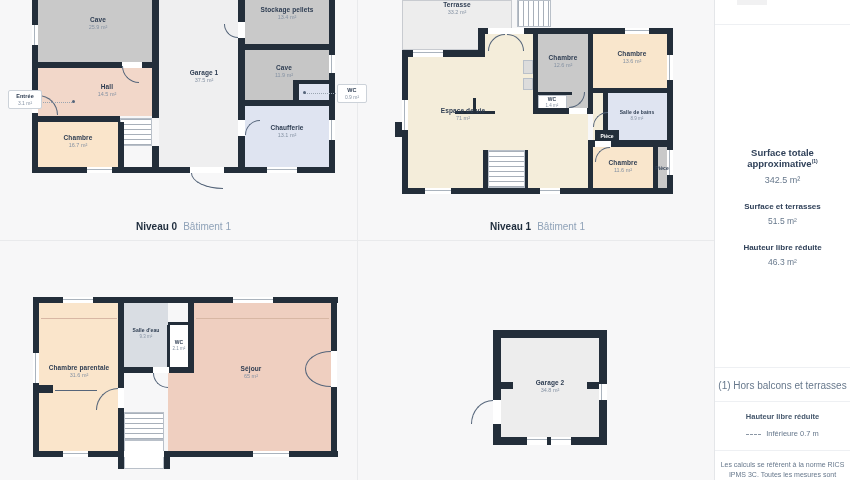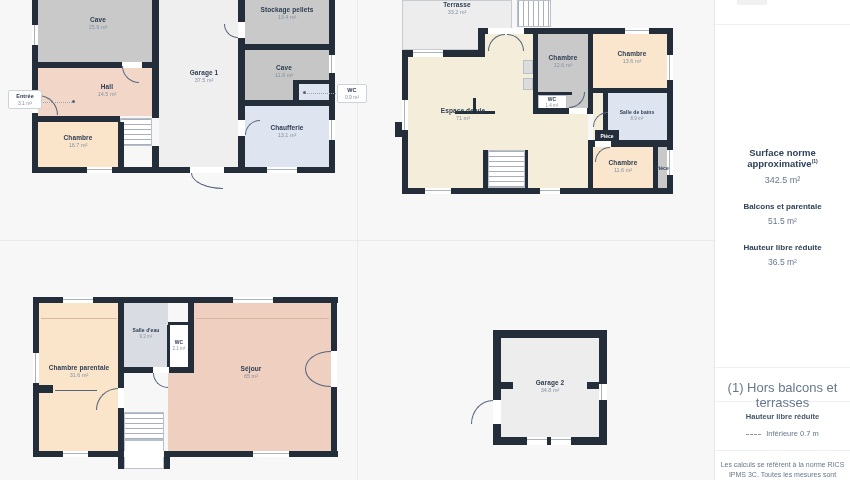--- a/index.html
+++ b/index.html
@@ -31,21 +31,21 @@
   .plan-label .lvl{font-weight:bold;color:#1f2d3d;}
   .plan-label .bld{color:#8fa2b8;margin-left:6px;}
   .beam{position:absolute;height:1px;background:#d8b7a4;}
   .sidebar{position:absolute;left:714px;top:0;width:135px;height:480px;background:#fff;border-left:1px solid #e4e6e9;}
   .sb-sec{position:absolute;left:0;width:135px;border-bottom:1px solid #eef0f3;box-sizing:border-box;text-align:center;}
   .sb-title{font-size:9.5px;font-weight:bold;color:#31425a;}
   .sb-title sup{font-size:5px;}
   .sb-val-lg{font-size:9px;color:#67788c;margin-top:6px;}
   .sb-lbl{font-size:8px;font-weight:bold;color:#31425a;margin-top:17px;}
   .sb-val{font-size:8.5px;color:#67788c;margin-top:5px;}
-  .sb-note{font-size:13px;color:#67788c;}
+  .sb-note{font-size:10px;color:#67788c;}
   .sb-legend-title{font-size:7.5px;color:#44566b;font-weight:bold;}
   .sb-legend-row{margin-top:8px;font-size:7.5px;color:#67788c;}
   .dash{display:inline-block;width:15px;border-top:1px dashed #8b97a5;vertical-align:middle;margin-right:5px;}
   .sb-disc{font-size:7px;color:#67788c;line-height:1.4;}
   .logo{position:absolute;left:22px;top:0;width:30px;height:5px;background:#f1f1f2;}
 </style>
 </head>
 <body>
 
 <div class="canvas">
@@ -129,20 +129,23 @@
         <div class="ra">3.1 m²</div>
       </div>
     <div class="leader" style="left:6px;top:102px;width:36px;"></div>
     <div class="dot" style="left:40px;top:100px;"></div>
     <div class="badge" style="left:305px;top:84px;width:22px;">
       <div class="rn">WC</div>
         <div class="ra">0.9 m²</div>
       </div>
     <div class="leader" style="left:272px;top:93px;width:32px;"></div>
     <div class="dot" style="left:271px;top:91px;"></div>
+  </div>
+  <div class="plan-label" style="left:32px;top:221px;width:303px;">
+    <span class="lvl">Niveau 0</span><span class="bld">Bâtiment 1</span>
   </div>
 
   <div class="plan" style="left:395px;top:0;width:285px;height:200px;">
 
     <div class="fill" style="left:7px;top:0;width:110px;height:50px;background:#ededed;border:1px solid #c8cbd0;box-sizing:border-box;"></div>
     <div class="stairsH" style="left:122px;top:0;width:34px;height:27px;"></div>
 
     <div class="fill" style="left:13px;top:57px;width:77px;height:131px;background:#f4edda;"></div>
     <div class="fill" style="left:90px;top:34px;width:103px;height:154px;background:#f4edda;"></div>
     <div class="fill" style="left:143px;top:34px;width:50px;height:74px;background:#c9c9c9;"></div>
@@ -223,20 +226,23 @@
       <span>Pièce</span>
       </div>
     <div class="room-label" style="left:228px;top:167px;">
       <div class="rn">Chambre</div>
         <div class="ra">11.6 m²</div>
       </div>
     <div class="room-label" style="left:267px;top:168px;">
       <div class="rn tiny">Pièce</div>
       </div>
   </div>
+  <div class="plan-label" style="left:395px;top:221px;width:285px;">
+    <span class="lvl">Niveau 1</span><span class="bld">Bâtiment 1</span>
+  </div>
 
   <div class="plan" style="left:33px;top:293px;width:305px;height:183px;">
 
     <div class="fill" style="left:6px;top:10px;width:80px;height:148px;background:#fae5cb;"></div>
     <div class="fill" style="left:91px;top:10px;width:44px;height:64px;background:#d9dde3;"></div>
     <div class="fill" style="left:137px;top:32px;width:18px;height:42px;background:#fff;"></div>
     <div class="fill" style="left:161px;top:10px;width:137px;height:148px;background:#efcfc0;"></div>
     <div class="fill" style="left:135px;top:77px;width:26px;height:81px;background:#efcfc0;"></div>
     <div class="stairsV" style="left:91px;top:119px;width:40px;height:28px;"></div>
     <div class="fill" style="left:91px;top:147px;width:40px;height:29px;background:#fff;border:1px solid #b9c0c9;box-sizing:border-box;"></div>
@@ -309,26 +315,26 @@
         <div class="ra">34.8 m²</div>
       </div>
   </div>
 
   <div class="sidebar">
     <div class="sb-sec" style="top:0;height:25px;">
       <div class="logo"></div>
     </div>
     <div class="sb-sec" style="top:25px;height:343px;">
       <div style="padding-top:122px;">
-        <div class="sb-title"><span>Surface norme approximative</span><sup>(1)</sup></div>
+        <div class="sb-title"><span>Surface totale approximative</span><sup>(1)</sup></div>
         <div class="sb-val-lg">342.5 m²</div>
-        <div class="sb-lbl">Balcons et parentale</div>
+        <div class="sb-lbl">Surface et terrasses</div>
         <div class="sb-val">51.5 m²</div>
         <div class="sb-lbl">Hauteur libre réduite</div>
-        <div class="sb-val">36.5 m²</div>
+        <div class="sb-val">46.3 m²</div>
       </div>
     </div>
     <div class="sb-sec" style="top:368px;height:34px;">
       <div class="sb-note" style="padding-top:12px;">(1) Hors balcons et terrasses</div>
     </div>
     <div class="sb-sec" style="top:402px;height:49px;">
       <div class="sb-legend-title" style="padding-top:10px;">Hauteur libre réduite</div>
       <div class="sb-legend-row">
         <span class="dash"></span><span>Inférieure 0.7 m</span>
       </div>

